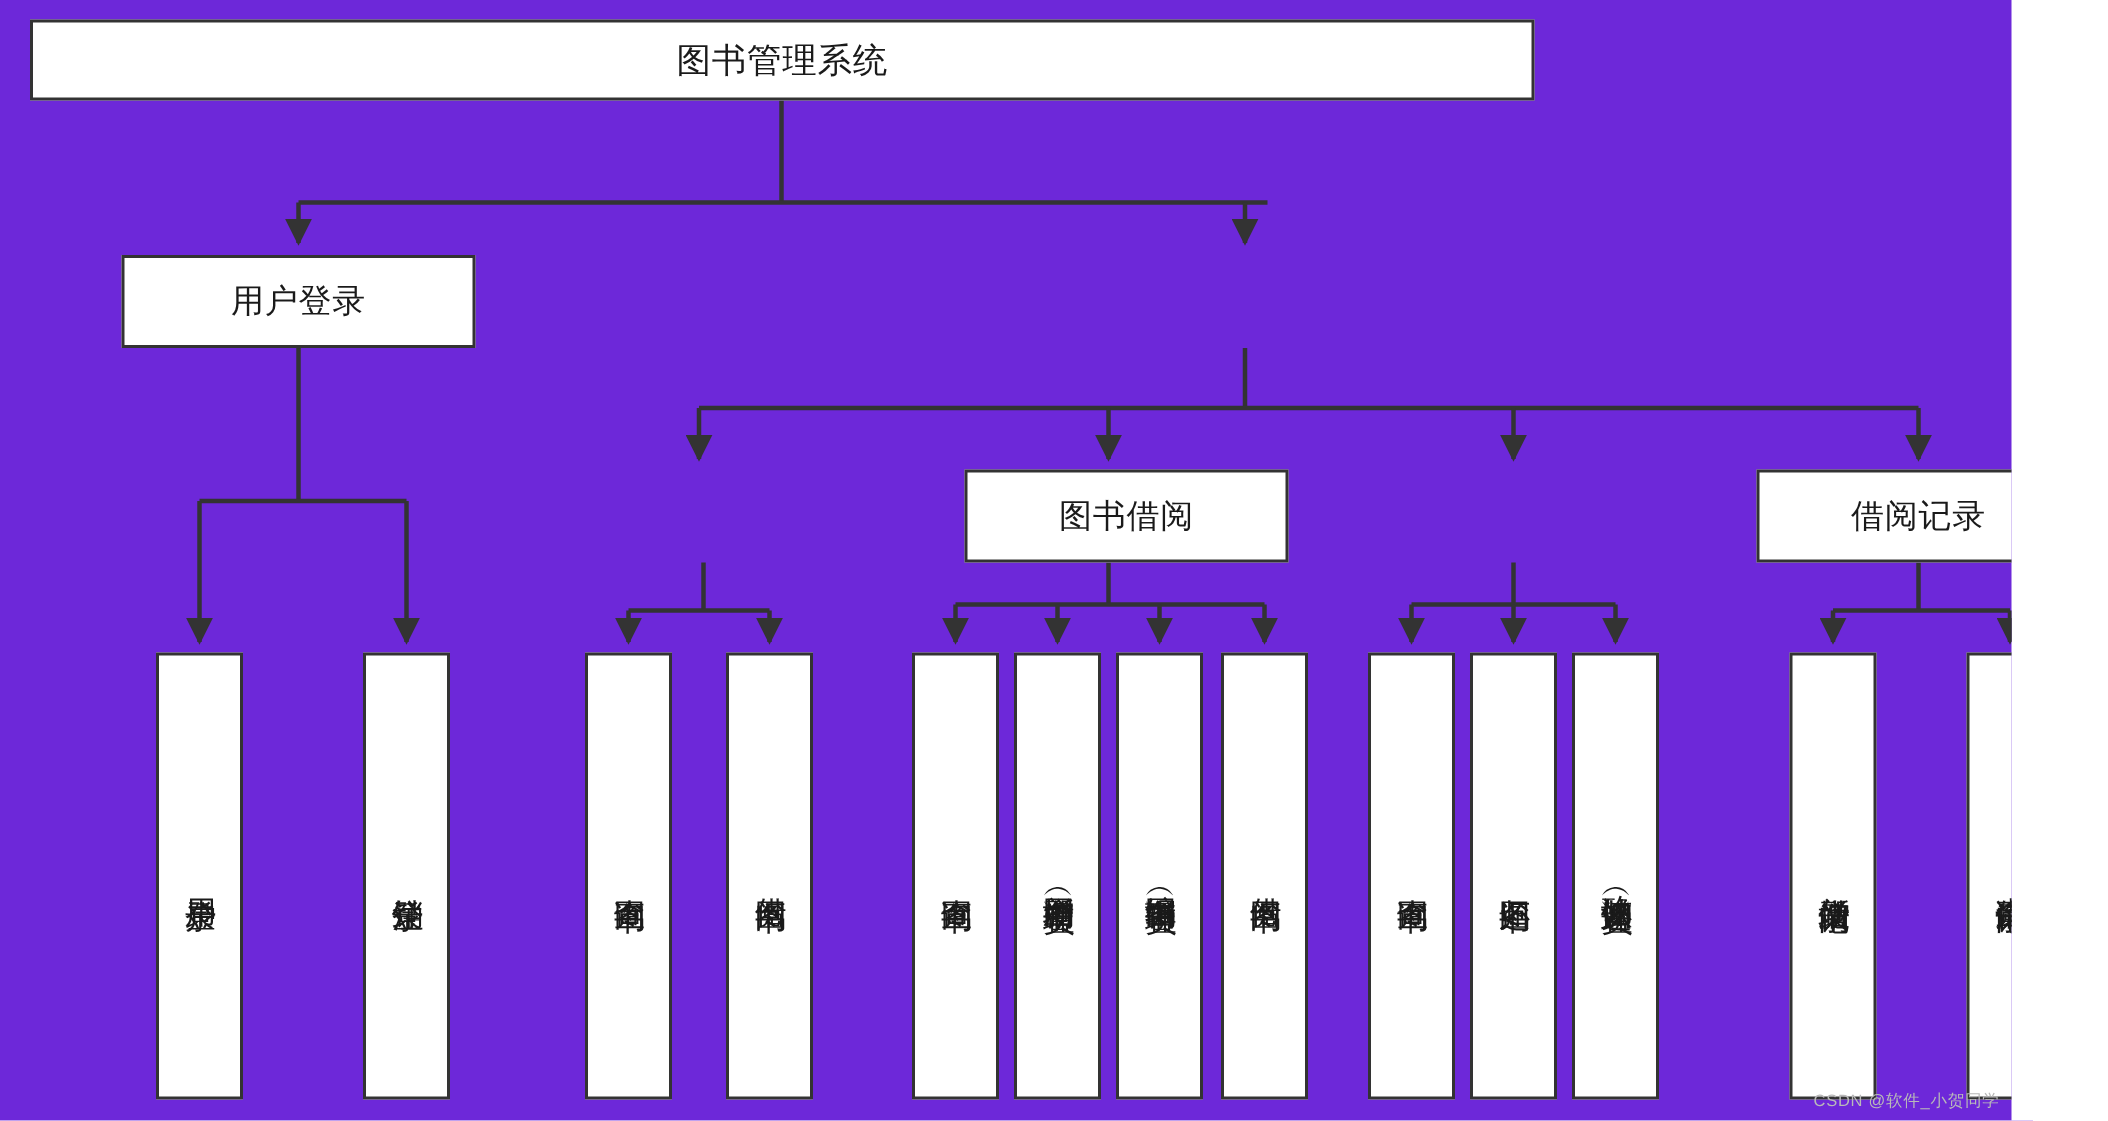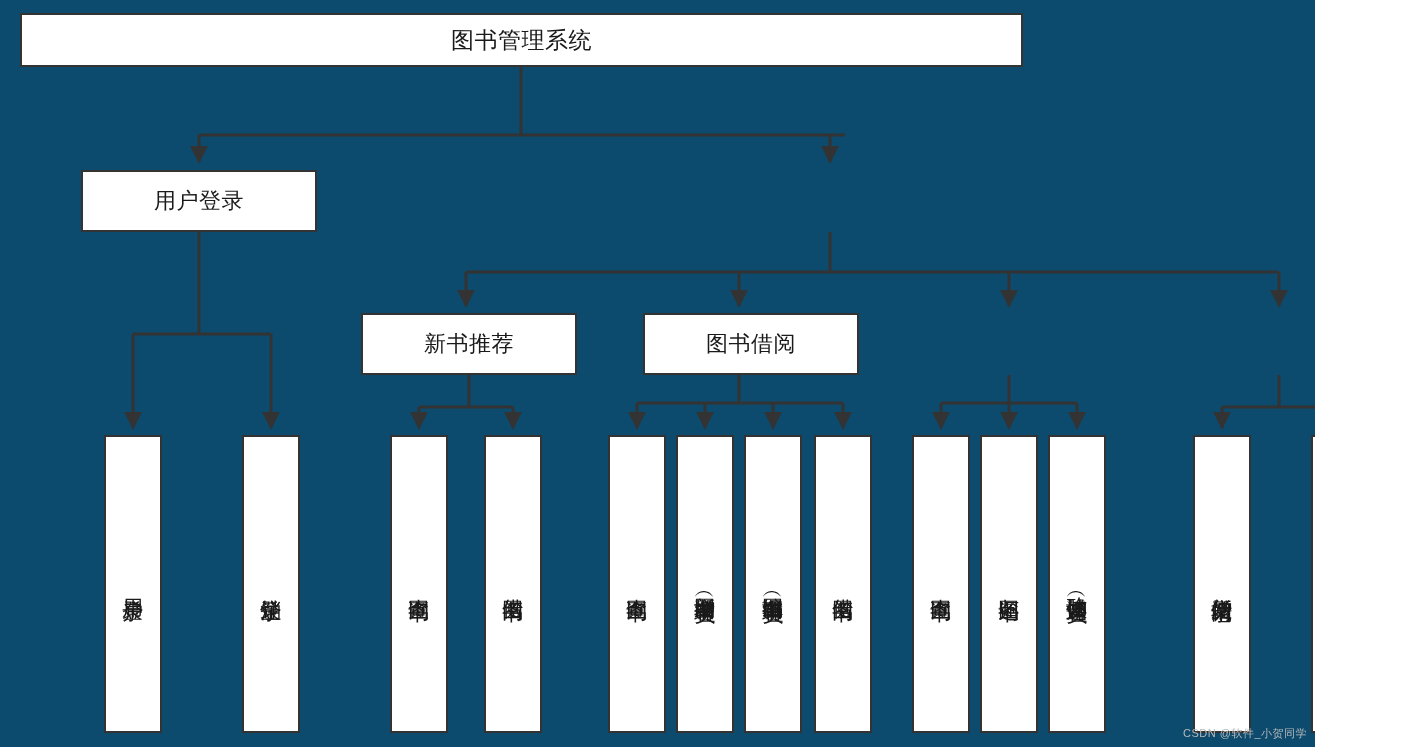--- a/index.html
+++ b/index.html
@@ -7,22 +7,23 @@
     padding: 0;
     background: #ffffff;
   }
   body {
     font-family: "Liberation Sans", "DejaVu Sans", sans-serif;
   }
   #canvas {
     position: relative;
     width: 1315px;
     height: 747px;
-    background: #0c4a6e;
+    background: #6d28d9;
     overflow: hidden;
+    padding-left: 26px;
   }
   svg#wires {
     position: absolute;
     left: 0;
     top: 0;
     width: 1405px;
     height: 747px;
     pointer-events: none;
   }
   .node {
@@ -128,25 +129,25 @@
   </svg>
 
   <div class="node node-h root-label" style="left:20px; top:13px; width:1003px; height:54px;">
     <span>图书管理系统</span>
   </div>
 
   <div class="node node-h" style="left:81px; top:170px; width:236px; height:62px;">
     <span>用户登录</span>
   </div>
 
-  <div class="node node-h" style="left:361px; top:313px; width:216px; height:62px;">
-    <span>新书推荐</span>
-  </div>
   <div class="node node-h" style="left:631px; top:313px; width:216px; height:62px;margin-left:12px;">
     <span>图书借阅</span>
+  </div>
+  <div class="node node-h" style="left:1171px; top:313px; width:216px; height:62px;">
+    <span>借阅记录</span>
   </div>
 
   <div class="node node-v" style="left:104px; top:435px; width:58px; height:298px;">
     <span>用户登录</span>
   </div>
   <div class="node node-v" style="left:242px; top:435px; width:58px; height:298px;">
     <span>注销登录</span>
   </div>
 
   <div class="node node-v" style="left:390px; top:435px; width:58px; height:298px;">

